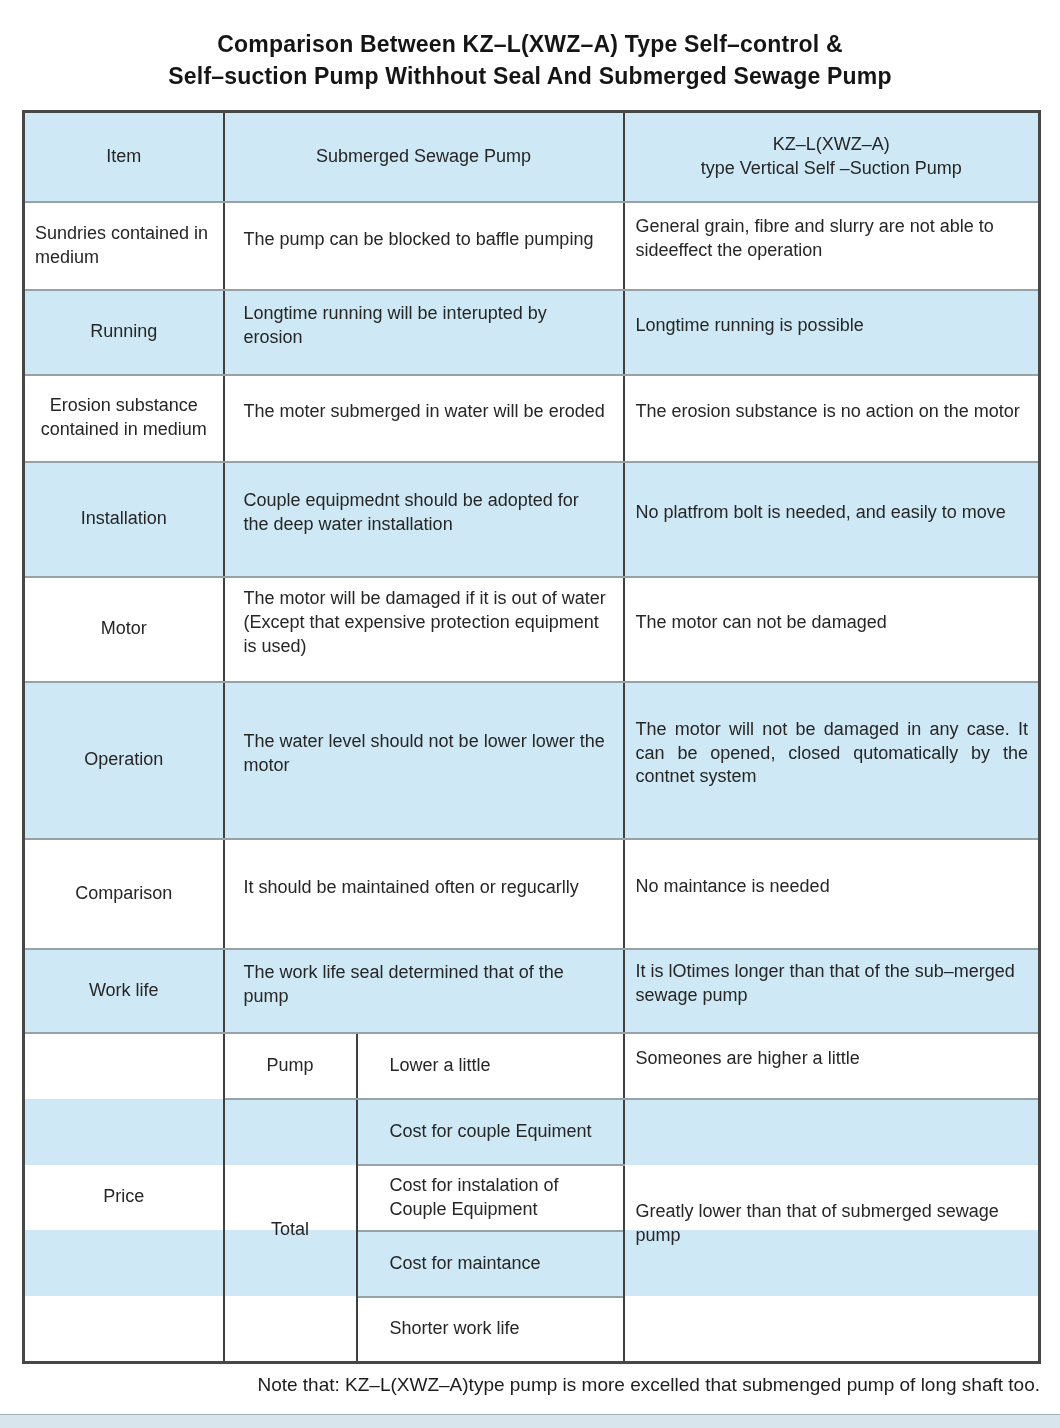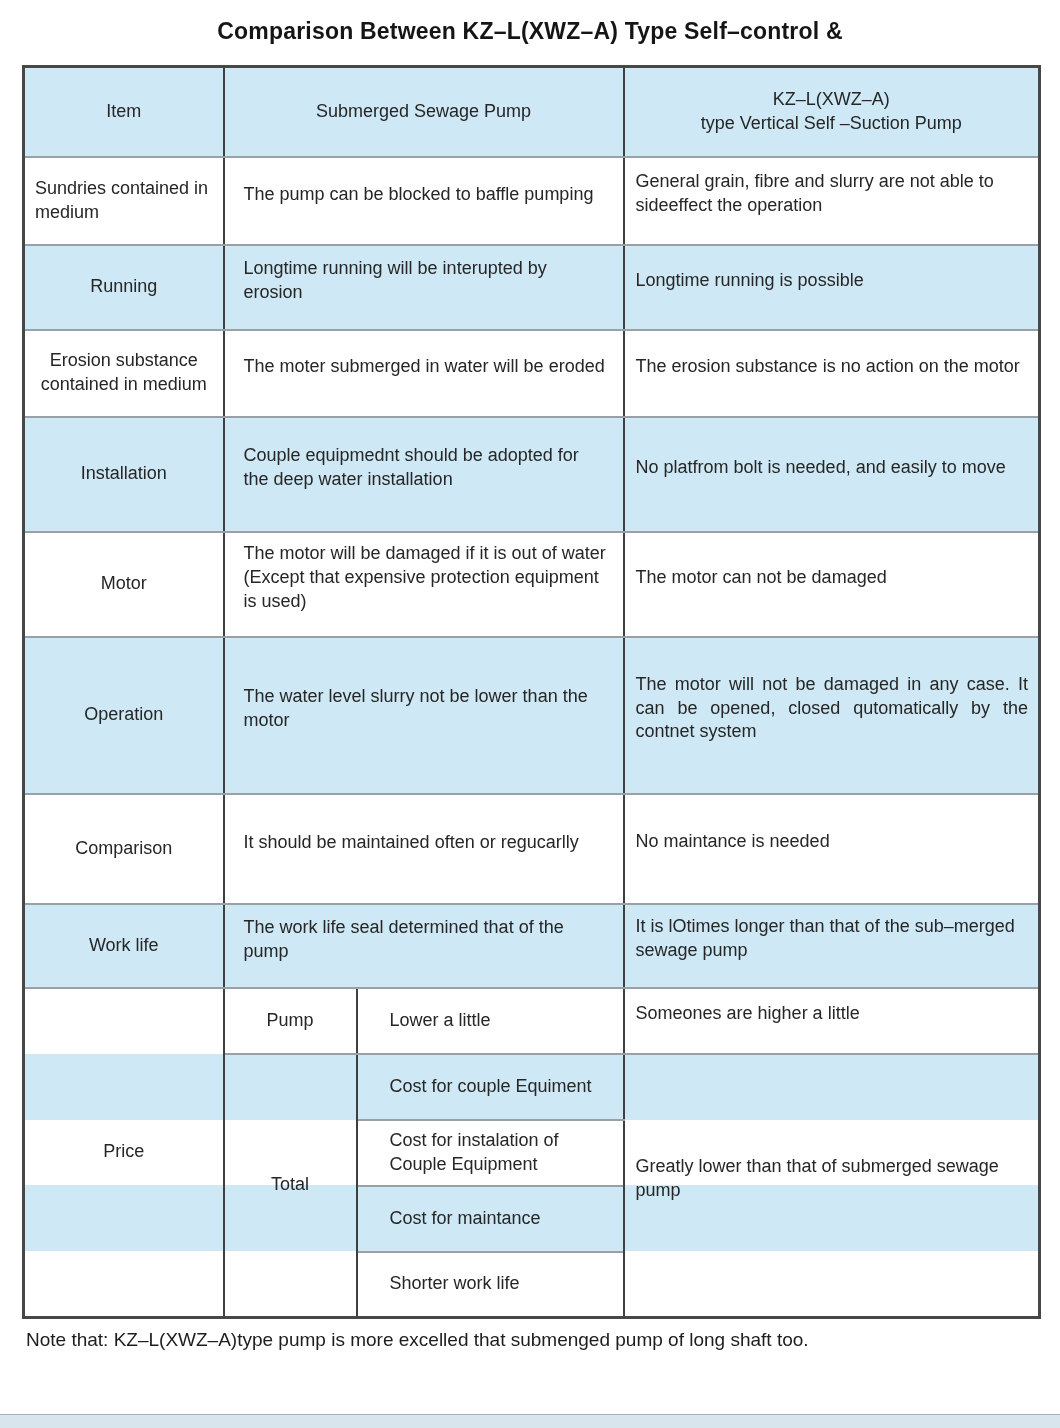--- a/index.html
+++ b/index.html
@@ -11,21 +11,21 @@
   html,body{margin:0;padding:0;}
   body{
     width:1060px;height:1428px;
     background:#ffffff;
     font-family:"Liberation Sans", sans-serif;
     color:var(--text);
     position:relative;
     overflow:hidden;
   }
   .title{
-    padding-top:15px;
+    padding-top:28px;
     text-align:center;
     font-size:23px;
     font-weight:bold;
     line-height:32px;
     letter-spacing:.2px;
     color:#151515;
   }
   table.cmp{
     table-layout:fixed;
     border-collapse:collapse;
@@ -59,34 +59,36 @@
   }
   .stripes4{
     background-image:linear-gradient(to bottom,
       var(--blue) 0 25%, #ffffff 25% 50%,
       var(--blue) 50% 75%, #ffffff 75% 100%);
   }
   .note{
     margin:10px 20px 8px 26px;
     font-size:19px;
     color:#1d1d1d;
+    text-align:right;
   }
   .bottom-strip{
     position:absolute;
     left:0;bottom:0;
     width:100%;height:13px;
     background:#d9e5ec;
     border-top:1px solid #a3b2bb;
   }
 </style>
 </head>
 <body>
 
 <div class="title">
   <div>Comparison Between KZ–L(XWZ–A) Type Self–control &amp;</div>
+  <div>Self–suction Pump Withhout Seal And Submerged Sewage Pump</div>
 </div>
 
 <table class="cmp">
   <colgroup>
     <col style="width:200px">
     <col style="width:133px">
     <col style="width:267px">
     <col style="width:416px">
   </colgroup>
 
@@ -125,21 +127,21 @@
   </tr>
 
   <tr class="white" style="height:105px">
     <td class="c1">Motor</td>
     <td class="c2" colspan="2">The motor will be damaged if it is out of water (Except that expensive protection equipment is used)</td>
     <td class="c3">The motor can not be damaged</td>
   </tr>
 
   <tr class="blue" style="height:157px">
     <td class="c1">Operation</td>
-    <td class="c2" colspan="2">The water level slurry not be lower than the motor</td>
+    <td class="c2" colspan="2">The water level should not be lower lower the motor</td>
     <td class="c3 justify">The motor will not be damaged in any case. It can be opened, closed qutomatically by the contnet system</td>
   </tr>
 
   <tr class="white" style="height:110px">
     <td class="c1">Comparison</td>
     <td class="c2" colspan="2">It should be maintained often or regucarlly</td>
     <td class="c3">No maintance is needed</td>
   </tr>
 
   <tr class="blue" style="height:84px">

